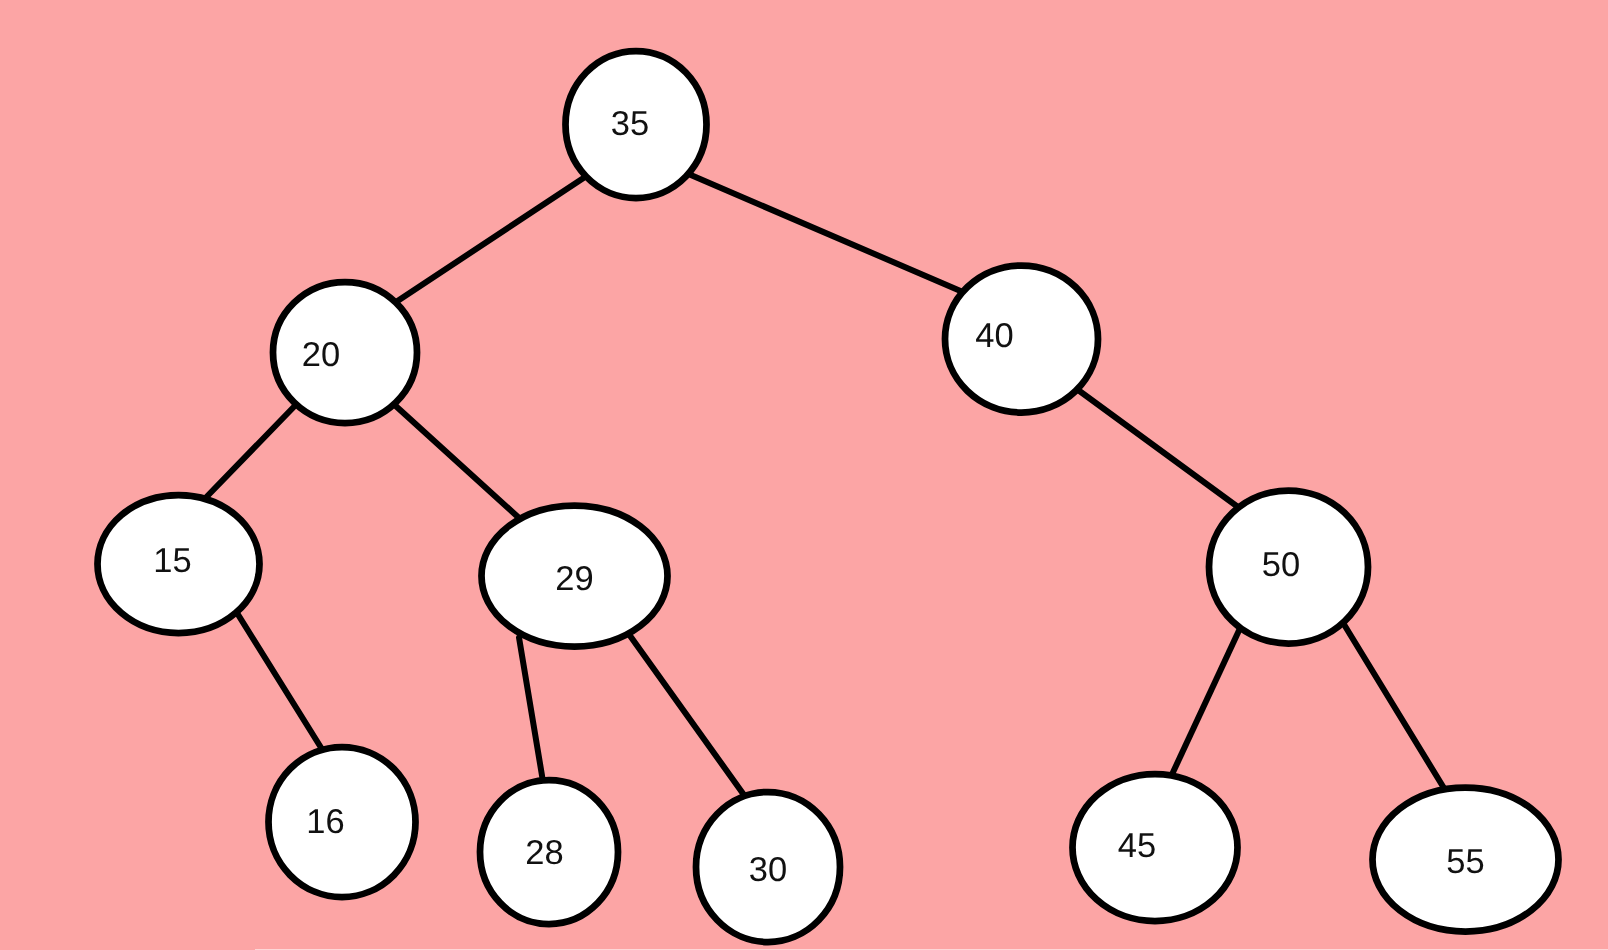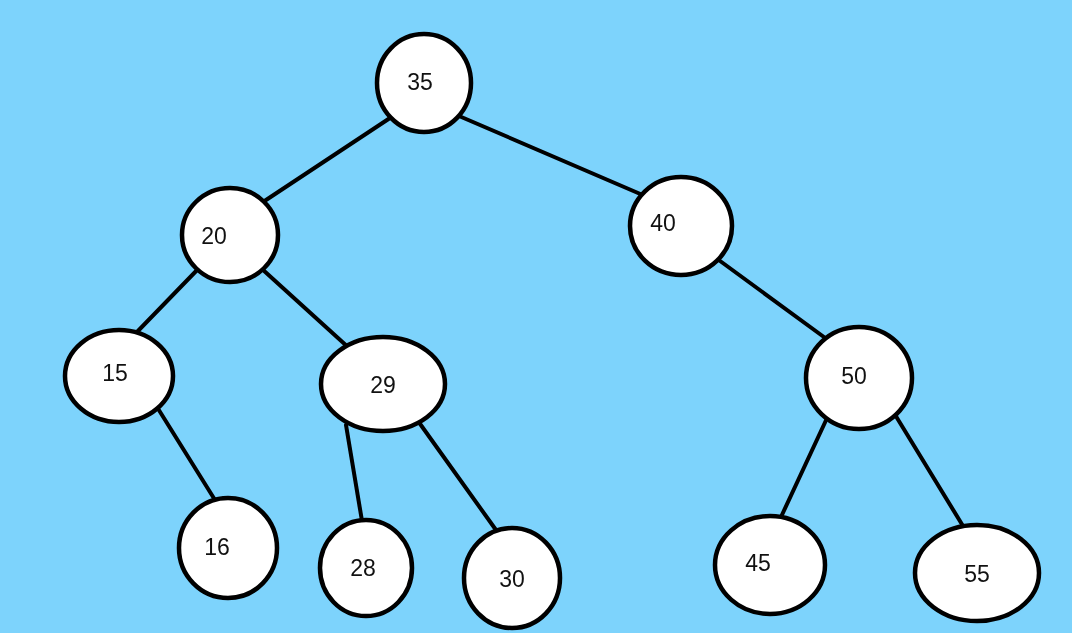--- a/index.html
+++ b/index.html
@@ -5,21 +5,21 @@
 <style>
   html, body {
     margin: 0;
     padding: 0;
     background: #ffffff;
   }
   #canvas-wrap {
     position: relative;
     width: 1072px;
     height: 633px;
-    background: #7dd3fc;
+    background: #fca5a5;
     overflow: hidden;
   }
   #tree-svg {
     display: block;
     width: 1072px;
     height: 633px;
   }
   .edge-line {
     stroke: #000000;
     stroke-width: 4;

